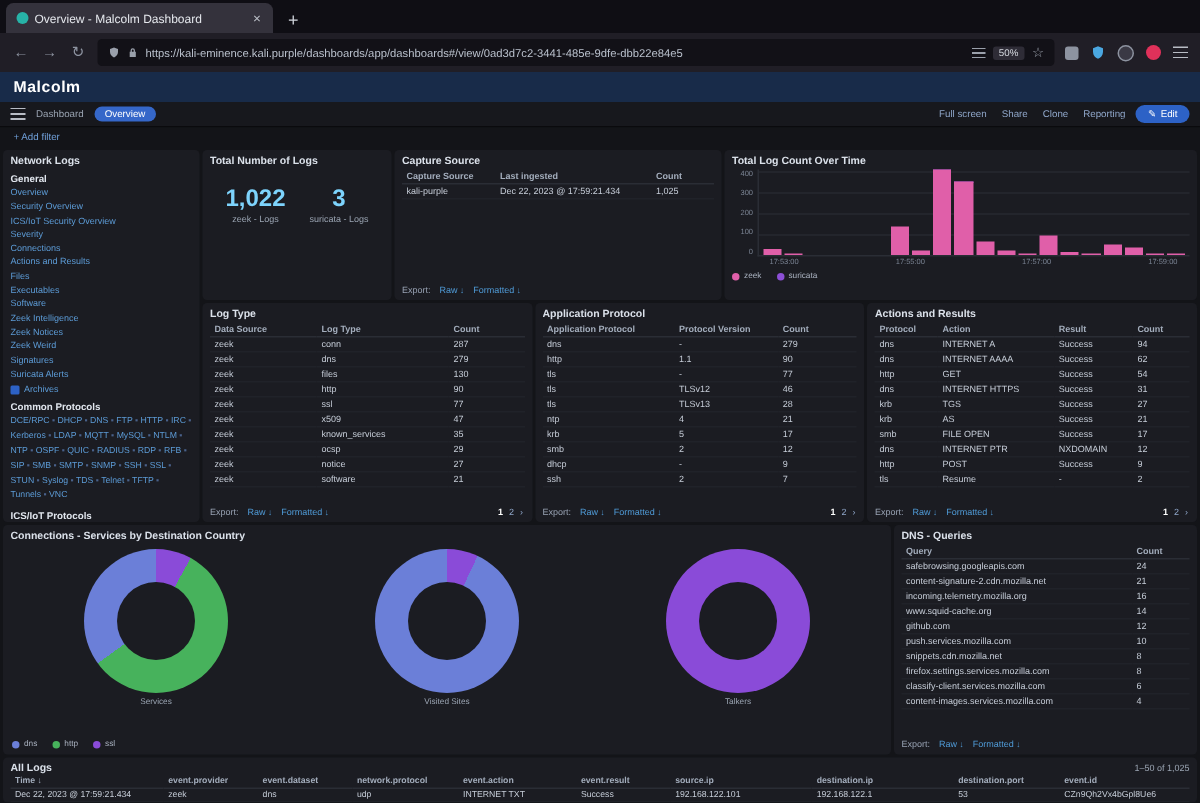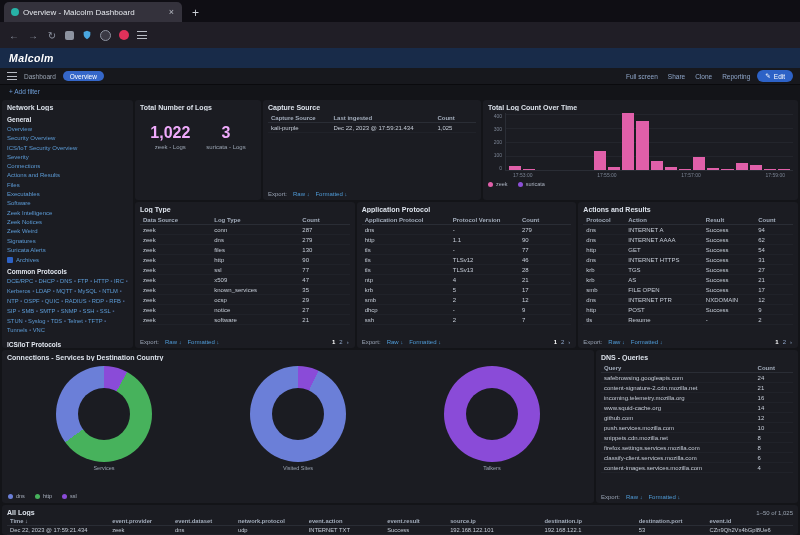--- a/index.html
+++ b/index.html
@@ -22,21 +22,21 @@
   .zoom-chip { background:#2e2c36; border-radius:2px; font-size:6.5px; padding:1px 4px; color:#d6dae0; flex:0 0 auto; }
   .star { color:#9aa0ab; font-size:9px; }
   .lines-icon { width:9px; height:7px; background:repeating-linear-gradient(to bottom,#9aa0ab 0 1px,transparent 1px 3px); display:inline-block; }
   .puzzle-icon { width:9px; height:9px; background:#8d93a0; border-radius:2px; display:inline-block; }
   .avatar { width:11px; height:11px; border-radius:50%; background:#3a3944; border:1px solid #8d93a0; display:inline-block; }
   .red-dot { width:10px; height:10px; border-radius:50%; background:#e0315a; display:inline-block; }
   .burger { width:10px; height:8px; background:repeating-linear-gradient(to bottom,#b8bcc4 0 1px,transparent 1px 3.5px); display:inline-block; }
   .tb-right { display:flex; align-items:center; gap:8px; }
 
   
-  .app-header { height:20px; background:#182b49; display:flex; align-items:center; padding:0 9px;font-style:italic; }
+  .app-header { height:20px; background:#182b49; display:flex; align-items:center; padding:0 9px; }
   .logo { color:#ffffff; font-weight:bold; font-size:10.5px; letter-spacing:.4px; }
   .navbar { height:17px; background:#17181d; border-bottom:1px solid #0a0a0d; display:flex; align-items:center; padding:0 7px; gap:7px; }
   .crumb-root { color:#9aa4b2; font-size:6.5px; }
   .crumb-pill { background:#3567c9; color:#fff; border-radius:8px; padding:1.5px 7px; font-size:6.5px; }
   .nav-actions { margin-left:auto; display:flex; gap:10px; align-items:center; }
   .nav-actions a { color:#8fa6c9; font-size:6.5px; }
   .edit-btn { background:#2d62c6; color:#fff; border-radius:9px; padding:2px 8px; font-size:6.5px; display:flex; gap:3px; align-items:center; }
   .filterbar { height:13px; display:flex; align-items:center; padding:0 9px; font-size:6.5px; color:#6f9fd8; background:#131418; }
 
   
@@ -73,21 +73,21 @@
   td { color:#c6cdd8; padding:1.5px 3px; border-bottom:1px solid #202229; overflow:hidden; white-space:nowrap; }
   .export-row { position:absolute; bottom:3px; left:5px; font-size:6px; color:#98a2b3; display:flex; gap:6px; align-items:center; }
   .export-row a { color:#4f9ad6; }
   .export-row .dl { color:#4f9ad6; font-size:5.5px; }
   .pager { position:absolute; bottom:3px; right:6px; font-size:6px; color:#8fa6c9; display:flex; gap:4px; }
   .pager .page.active { color:#fff; font-weight:bold; }
 
   
   .stats { display:flex; gap:16px; justify-content:center; align-items:flex-start; margin-top:13px; }
   .stat { text-align:center; }
-  .stat-value { font-size:16px; color:#f0abfc; font-weight:600; }
+  .stat-value { font-size:16px; color:#7dd3fc; font-weight:600; }
   .stat-label { font-size:6px; color:#9aa4b2; margin-top:2px; }
 
   
   .chart-wrap { display:flex; height:58px; margin-top:2px; }
   .y-axis { width:17px; display:flex; flex-direction:column; justify-content:space-between; font-size:5px; color:#7b8494; text-align:right; padding-right:3px; flex:0 0 auto; }
   .plot { flex:1; border-left:1px solid #2a2d35; border-bottom:1px solid #2a2d35; display:flex; align-items:flex-end; gap:2px; padding:0 3px;
           background:repeating-linear-gradient(to top,transparent 0 13px,#23252c 13px 14px); }
   .bar-col { flex:1; height:100%; display:flex; flex-direction:column; justify-content:flex-end; }
   .x-axis { display:flex; justify-content:space-between; font-size:5px; color:#7b8494; margin-left:17px; padding:1px 8px 0 8px; }
   .legend { display:flex; gap:10px; font-size:5.5px; color:#aab2c0; margin-top:3px; }
@@ -117,20 +117,32 @@
     <span class="tab-title">Overview - Malcolm Dashboard</span>
     <span class="tab-close">×</span>
   </div>
   <span class="newtab">+</span>
 </div>
 
 <div class="toolbar">
   <span class="nav-btn">←</span>
   <span class="nav-btn">→</span>
   <span class="nav-btn">↻</span>
+  <div class="urlbar">
+    <svg viewBox="0 0 24 24" width="8" height="8">
+        <path d="M12 2l8 3v6c0 5-3.5 9-8 11-4.5-2-8-6-8-11V5z" fill="#9aa0ab"></path>
+      </svg>
+    <svg viewBox="0 0 24 24" width="7" height="8">
+        <path d="M7 10V7a5 5 0 0 1 10 0v3h2v12H5V10h2zm3 0h4V7a2 2 0 0 0-4 0v3z" fill="#9aa0ab"></path>
+      </svg>
+    <span class="url-text">https://kali-eminence.kali.purple/dashboards/app/dashboards#/view/0ad3d7c2-3441-485e-9dfe-dbb22e84e5</span>
+    <span class="lines-icon"></span>
+    <span class="zoom-chip">50%</span>
+    <span class="star">☆</span>
+  </div>
   <div class="tb-right">
     <span class="puzzle-icon"></span>
     <svg viewBox="0 0 24 24" width="10" height="10">
         <path d="M12 2l8 3v6c0 5-3.5 9-8 11-4.5-2-8-6-8-11V5z" fill="#4aa7e0"></path>
       </svg>
     <span class="avatar"></span>
     <span class="red-dot"></span>
     <span class="burger"></span>
   </div>
 </div>

